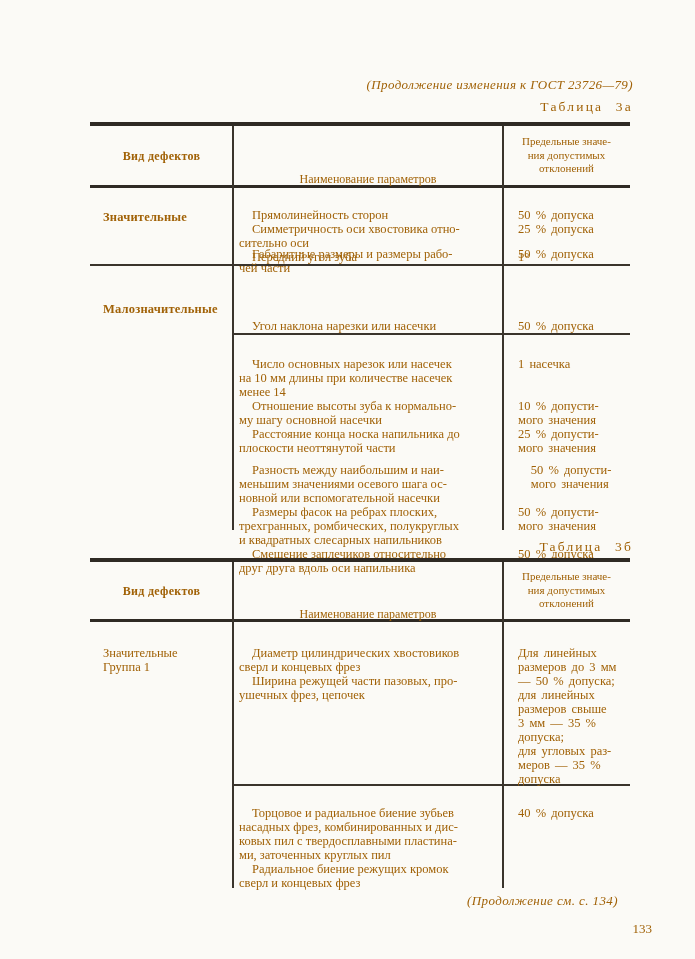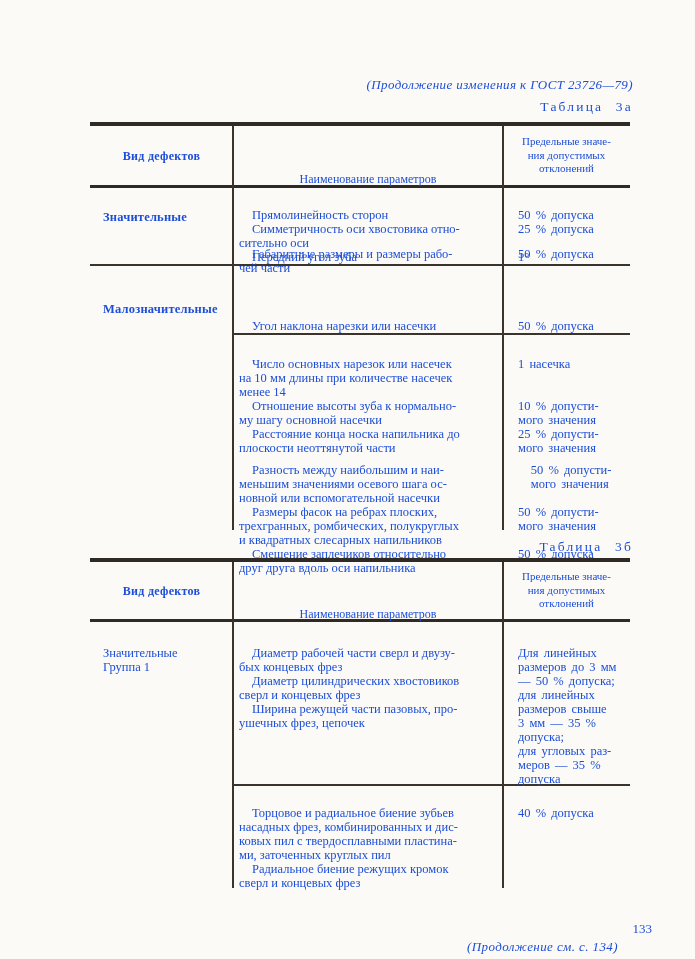--- a/index.html
+++ b/index.html
@@ -6,38 +6,38 @@
   html,body { width: 695px; }
   body {
     background: #d8d5cf;
     font-family: "Liberation Serif", "DejaVu Serif", serif;
   }
   .page {
     position: relative;
     width: 695px;
     height: 959px;
     background: #fbfaf6;
-    color: #1d4ed8;
+    color: #a16207;
     overflow: hidden;
   }
   
   .hdr-note {
     position: absolute; top: 77px; right: 62px;
     font-style: italic; font-size: 13px; letter-spacing: 0.4px;
     white-space: nowrap;
   }
   .tbl-caption {
     position: absolute; right: 62px;
     font-size: 13.5px; letter-spacing: 2.2px; word-spacing: 7px;
     white-space: nowrap;
   }
   .cap-a { top: 99px; }
   .cap-b { top: 539px; }
   .ftr-note {
-    position: absolute; top: 939px; right: 77px;
+    position: absolute; top: 893px; right: 77px;
     font-style: italic; font-size: 13px; letter-spacing: 0.4px;
     white-space: nowrap;
   }
   .page-num {
     position: absolute; top: 921px; right: 43px;
     font-size: 13px;
   }
   
   .tbl {
     position: absolute; left: 90px; width: 540px;
@@ -211,22 +211,20 @@
       <div class="th c3">Предельные значе-
 ния допустимых
 отклонений</div>
     </div>
 
     <div class="grp grp-b1">
       <div class="kind">Значительные
 Группа 1</div>
       <div class="bright">
         <div class="bparams">
-          <div class="param">Диаметр рабочей части сверл и двузу-
-бых концевых фрез</div>
           <div class="param">Диаметр цилиндрических хвостовиков
 сверл и концевых фрез</div>
           <div class="param">Ширина режущей части пазовых, про-
 ушечных фрез, цепочек</div>
         </div>
         <div class="val">Для линейных
 размеров до 3 мм
 — 50 % допуска;
 для линейных
 размеров свыше

